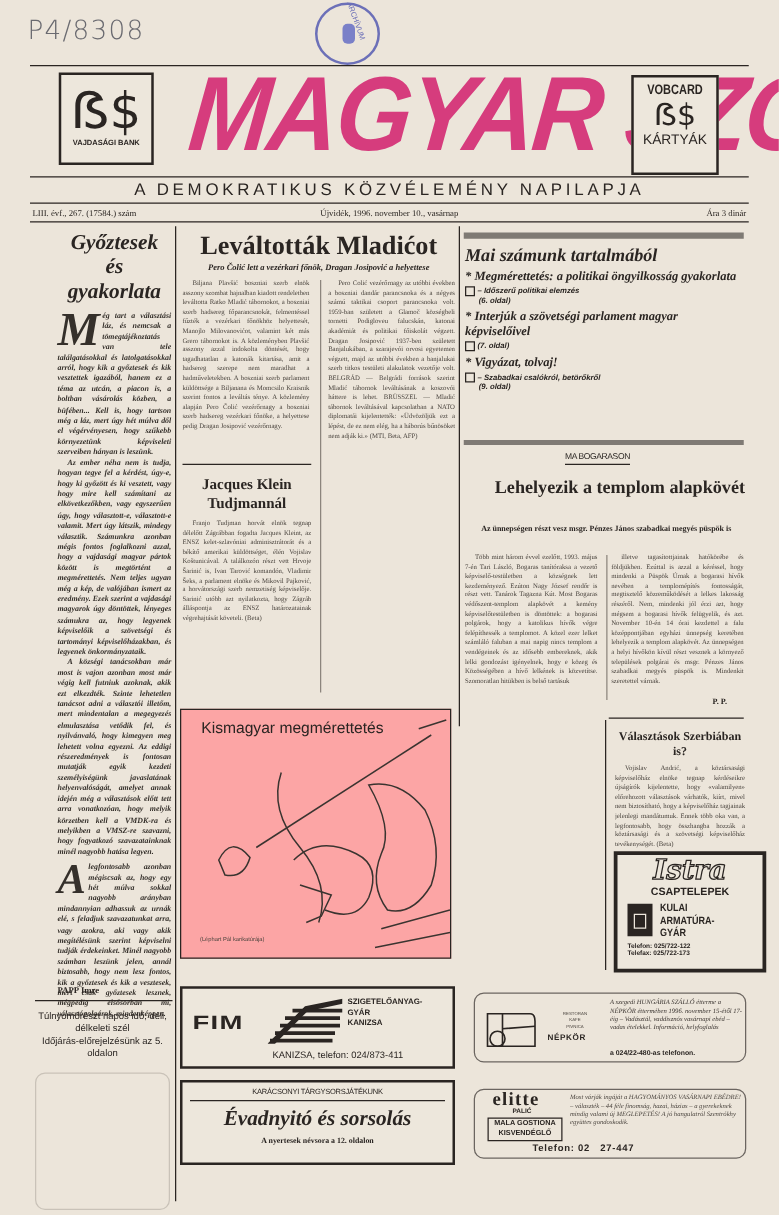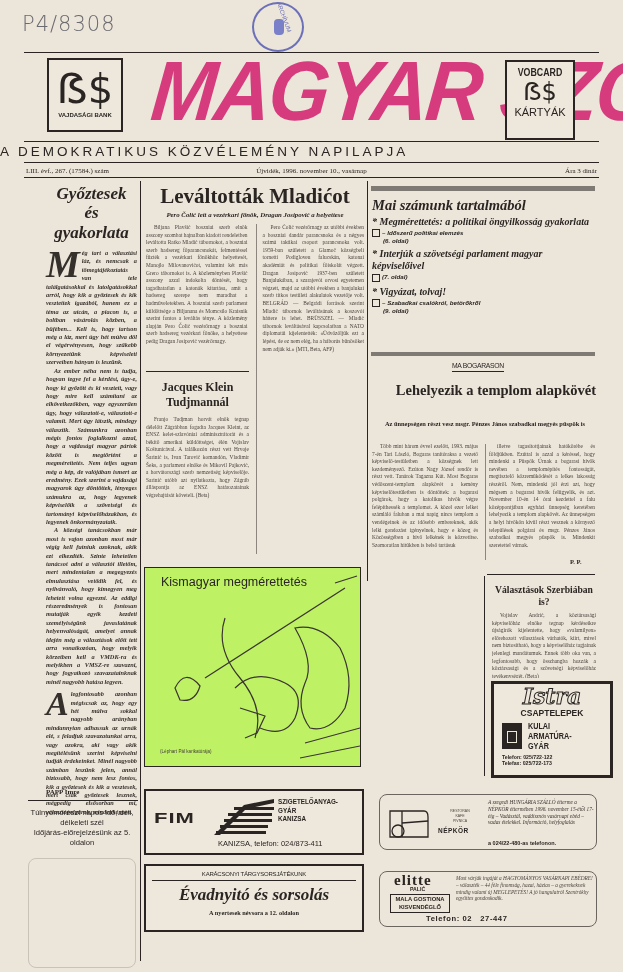--- a/index.html
+++ b/index.html
@@ -5,21 +5,21 @@
 *{box-sizing:border-box;margin:0;padding:0}
 body{width:623px;height:972px;background:#ece5da;font-family:"Liberation Serif",serif;color:#2a2522;position:relative;overflow:hidden}
 .abs{position:absolute}
 .hand{font-family:"DejaVu Sans",sans-serif;font-weight:200;font-size:21px;color:#6a6a70;left:22px;top:12px;letter-spacing:1px}
 .stamp{left:252px;top:2px;width:52px;height:50px;border:2px solid #6c70b8;border-radius:50%;}
 .stamp .in{position:absolute;left:20px;top:15px;width:10px;height:16px;background:#7a80c8;border-radius:4px}
 .stamp .t{position:absolute;right:2px;top:10px;font-size:6px;color:#6c70b8;transform:rotate(70deg);font-family:"Liberation Sans",sans-serif}
 .rule{left:24px;right:24px;height:1px;background:#2a2522}
 .adbox{border:2px solid #2a2522;background:#ede7dc}
 .logo{font-family:"Liberation Sans",sans-serif;font-weight:bold;font-style:italic;color:#d63c7d;font-size:78px;letter-spacing:-2px;transform:scaleY(1.08) skewX(-6deg);left:152px;top:46px;white-space:nowrap}
-.tag{left:0;right:0;top:144px;text-align:left;font-family:"Liberation Sans",sans-serif;font-size:13.5px;letter-spacing:3px}
+.tag{left:0;right:0;top:144px;text-align:center;font-family:"Liberation Sans",sans-serif;font-size:13.5px;letter-spacing:3px}
 .meta{font-size:7px;font-weight:normal;top:167px}
 .col{position:absolute}
 .vline{position:absolute;width:1px;background:#2a2522}
 .body-it{font-style:italic;font-weight:bold;font-size:6.3px;line-height:8.4px;text-align:justify;color:#35302b}
 .body{font-size:5.4px;line-height:7.6px;text-align:justify;color:#4a443e}
 .h-it{font-style:italic;font-weight:bold;text-align:center}
 .sans{font-family:"Liberation Sans",sans-serif}
 .cb{display:inline-block;width:8px;height:8px;border:1px solid #2a2522;vertical-align:middle;margin-right:2px}
 .round{border:1px solid #6b6560;border-radius:8px}
 </style>
@@ -79,21 +79,21 @@
   </div>
 </div>
 <div class="abs" style="left:146px;top:371px;width:103px;height:1px;background:#2a2522"></div>
 <div class="abs" style="left:146px;top:380px;width:103px">
   <div style="font-size:12px;font-weight:bold;line-height:15px;text-align:center;margin-bottom:6px">Jacques Klein Tudjmannál</div>
   <div class="body" style="text-indent:8px;height:128px;overflow:hidden">Franjo Tudjman horvát elnök tegnap délelőtt Zágrábban fogadta Jacques Kleint, az ENSZ kelet-szlavóniai adminisztrátorát és a békítő amerikai küldöttséget, élén Vojislav Koštunicával. A találkozón részt vett Hrvoje Šarinić is, Ivan Tarović komandón, Vladimir Šeks, a parlament elnöke és Mikovil Pajković, a horvátországi szerb nemzetiség képviselője. Sarinić utóbb azt nyilatkozta, hogy Zágráb álláspontja az ENSZ határozatainak végrehajtását követeli. (Beta)</div>
 </div>
 
 <div class="vline" style="left:367px;top:181px;height:400px"></div>
 
-<div class="abs" style="left:144px;top:567px;width:217px;height:200px;border:1px solid #2a2522;background:#bef264">
+<div class="abs" style="left:144px;top:567px;width:217px;height:200px;border:1px solid #2a2522;background:#fca5a5">
   <div class="sans" style="position:absolute;left:16px;top:7px;font-size:12.5px">Kismagyar megmérettetés</div>
   <svg width="215" height="198" style="position:absolute;left:0;top:0" viewBox="0 0 215 198">
     <g fill="none" stroke="#3a3430" stroke-width="1.2">
       <path d="M60 110 L200 20"></path>
         <path d="M190 15 L212 8"></path>
         <path d="M80 50 Q70 80 95 110 Q120 140 110 170"></path>
       <path d="M90 120 Q110 100 140 115 Q160 125 150 150 Q140 170 115 160"></path>
       <path d="M150 60 Q175 55 195 80 Q210 110 200 140 Q185 165 165 160 Q150 140 160 115 Q170 95 150 60Z"></path>
       <path d="M160 175 L215 160 M155 190 L215 178"></path>
       <path d="M95 140 L120 148 L112 165 L100 170"></path>

